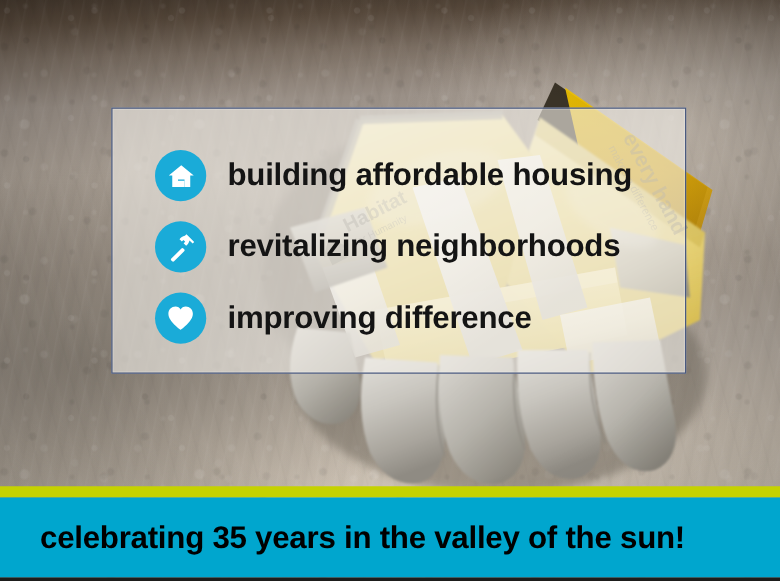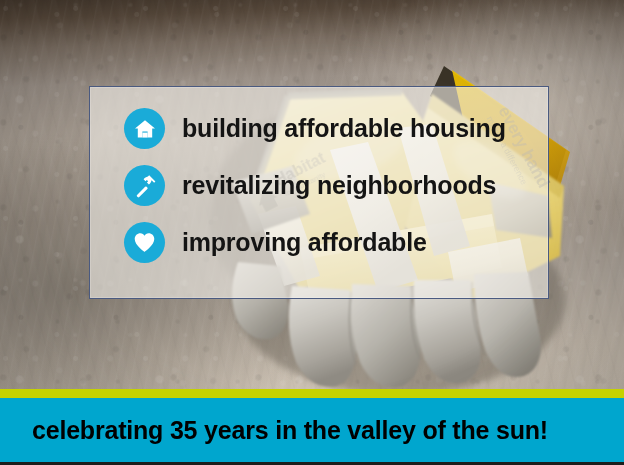--- a/index.html
+++ b/index.html
@@ -101,21 +101,21 @@
     width: 460px;
     height: 213px;
     background: rgba(240,237,231,0.62);
     border: 1.5px solid #4a5a80;
     box-sizing: border-box;
     box-shadow: 0 0 0 1px rgba(255,255,255,0.18) inset;
   }
 
   .bullet-list {
     position: absolute;
-    left: 0; top: 0;
+    left: 0; top: 12px;
     width: 100%; height: 100%;
   }
   .bullet-row {
     position: absolute;
     left: 34px;
     display: flex;
     align-items: center;
     gap: 17px;
   }
   .bullet-row:nth-child(1) { top: 21px; }
@@ -332,21 +332,21 @@
         </span>
         <span class="bullet-text">revitalizing neighborhoods</span>
       </div>
 
       <div class="bullet-row">
         <span class="icon-circle">
           <svg width="25" height="25" viewBox="0 0 24 24" aria-hidden="true">
             <path d="M12 21 C12 21 2.6 14.6 2.6 8.6 C2.6 5.4 5.1 3.1 8.0 3.1 C9.9 3.1 11.2 4.1 12 5.4 C12.8 4.1 14.1 3.1 16.0 3.1 C18.9 3.1 21.4 5.4 21.4 8.6 C21.4 14.6 12 21 12 21 Z" fill="#ffffff"></path>
           </svg>
         </span>
-        <span class="bullet-text">improving affordable</span>
+        <span class="bullet-text">improving difference</span>
       </div>
 
     </div>
   </div>
 
   <div id="accent-stripe"></div>
   <div id="banner">
     <span id="banner-text">celebrating 35 years in the valley of the sun!</span>
   </div>
   <div id="bottom-edge"></div>

